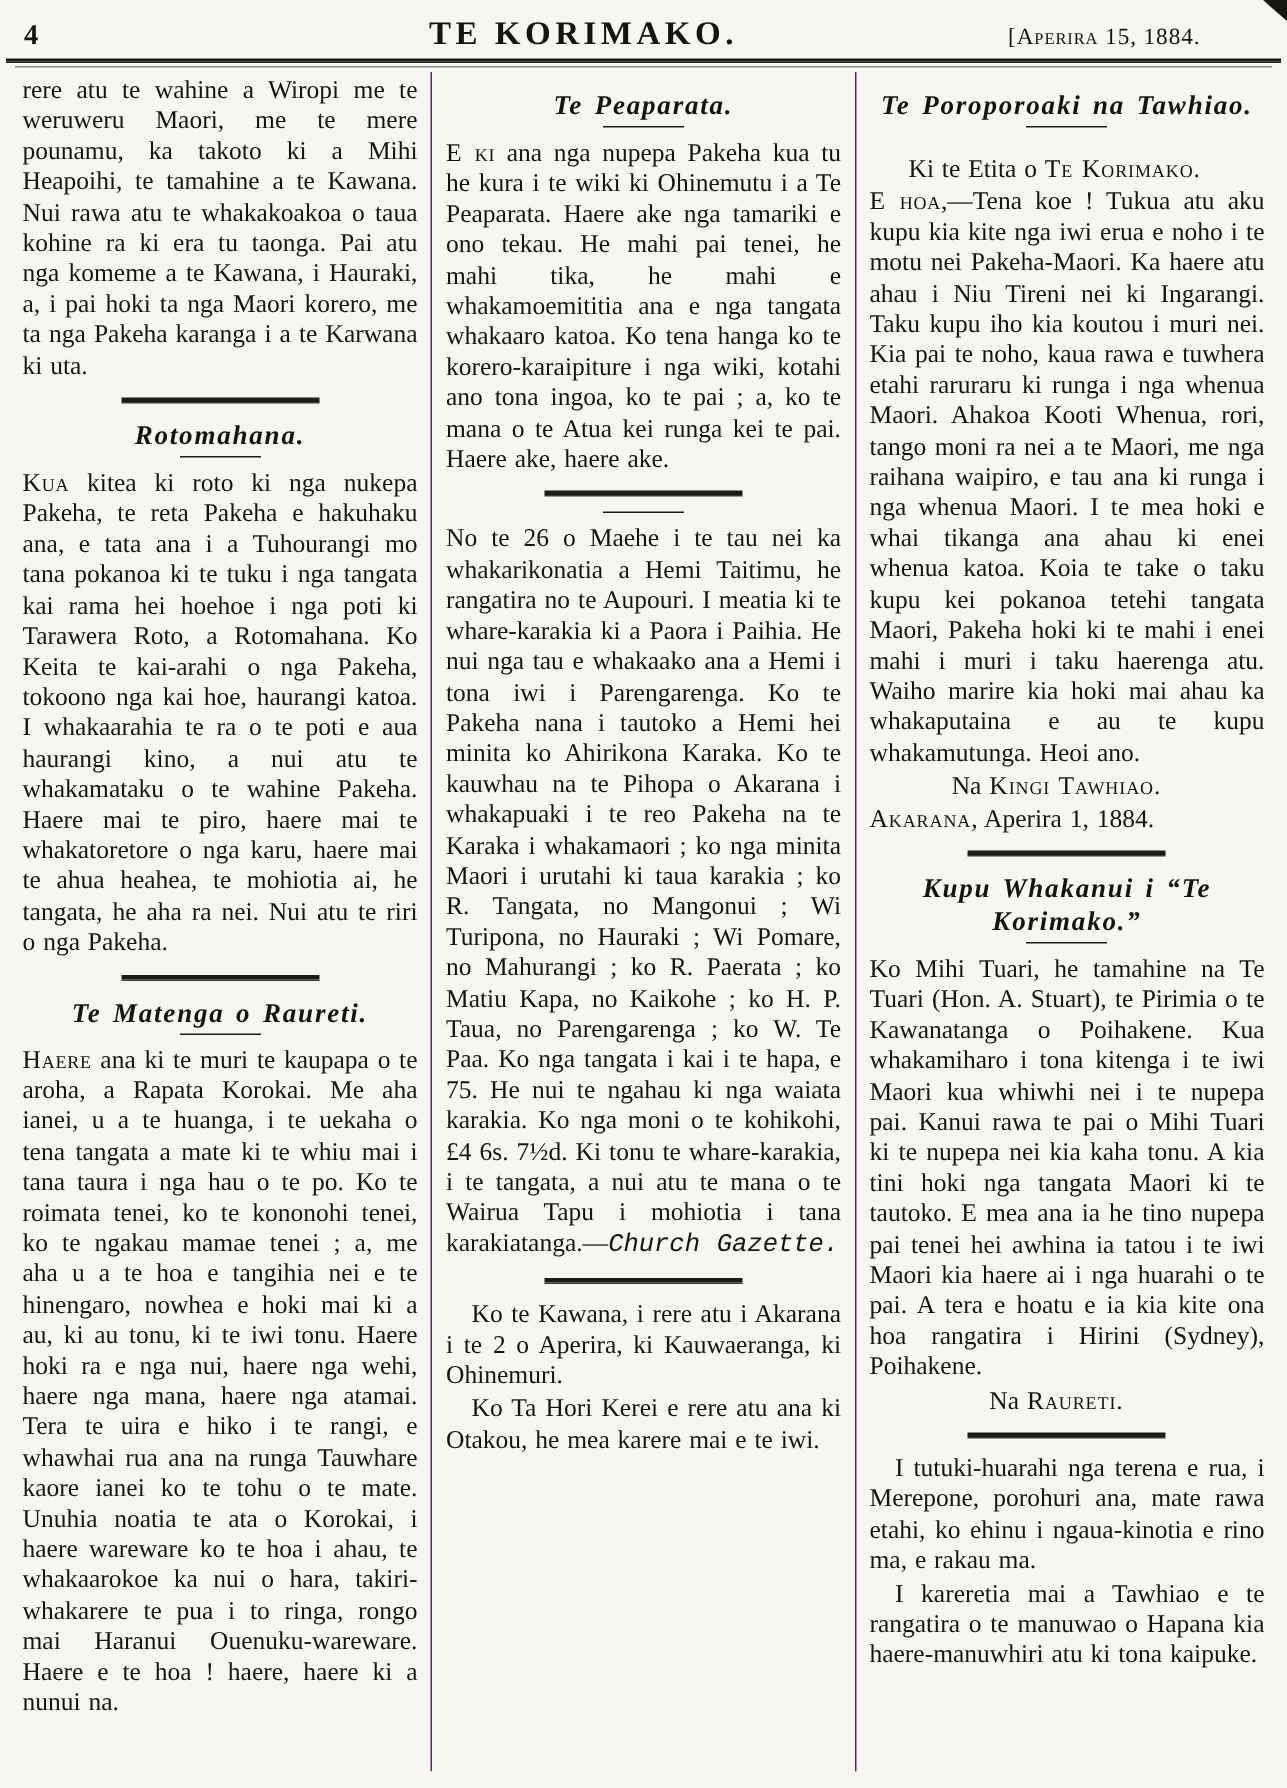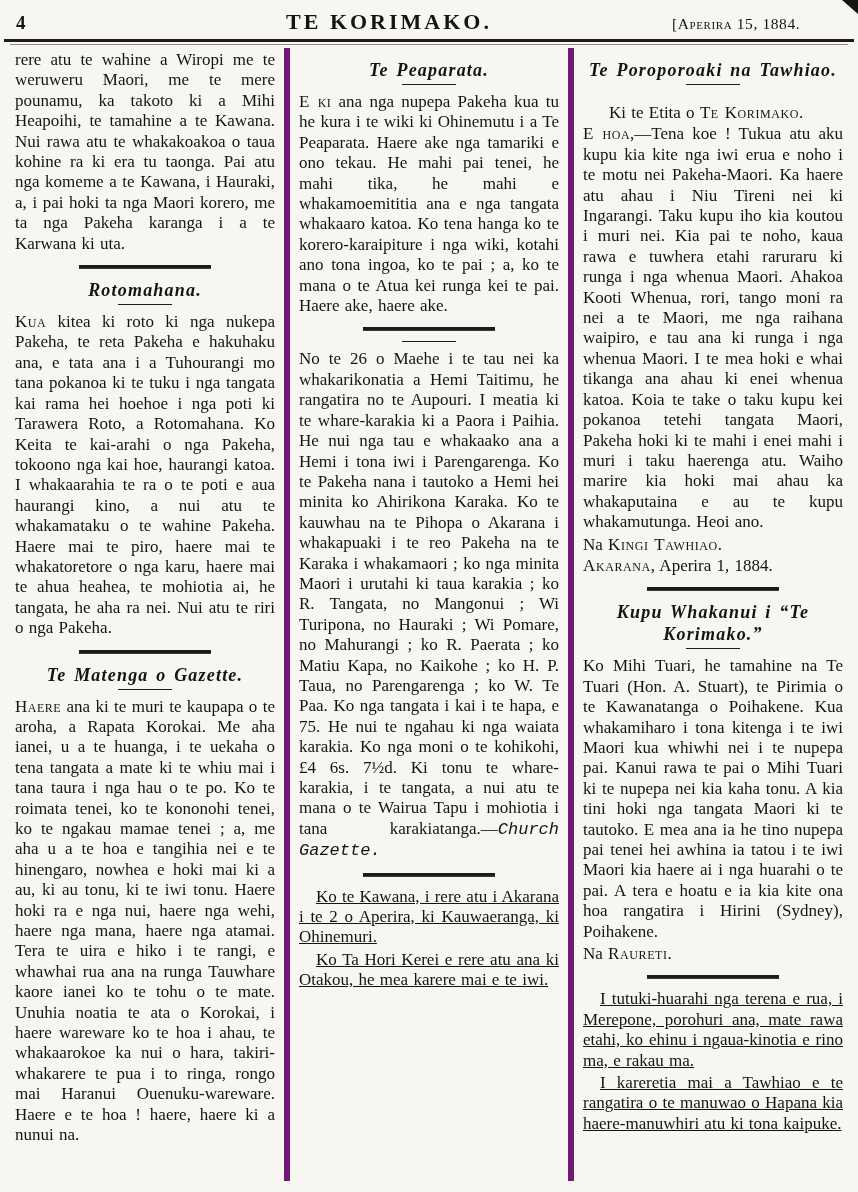--- a/index.html
+++ b/index.html
@@ -41,31 +41,31 @@
     display: flex;
     padding: 3px 6px 0 6px;
     height: 1136px;
     overflow: hidden;
   }
   .col {
     flex: 1 1 0;
     padding: 2px 9px 0 9px;
     overflow: hidden;
   }
-  .col + .col { border-left: 6px solid #701a75; }
+  .col + .col { border-left: 1px solid #701a75; }
 
   
   .para {
     margin: 0 0 2px 0;
     font-size: 17px;
     line-height: 20.4px;
     text-align: justify;
     word-spacing: 1px;
   }
-  .para.indent { text-indent: 17px; text-decoration: underline; }
+  .para.indent { text-indent: 17px; }
   .lead { font-variant: small-caps; letter-spacing: 0.5px; margin-top: 28px; }
   .italic { font-style: italic; font-family: Liberation Mono, monospace; }
 
   .heading {
     font-weight: bold; font-style: italic;
     text-align: center;
     font-size: 18px; line-height: 22px;
     letter-spacing: 1.2px; word-spacing: 2px;
     margin: 9px 6px 0 6px;
   }
@@ -75,21 +75,21 @@
   }
 
   .section-divider {
     width: 132px; margin: 11px auto 10px auto;
     height: 2px;
     border-top: 3px solid #1c1b18;
     border-bottom: 1px solid #3b3a35;
   }
 
   .addressee { text-indent: 26px; margin: 18px 0 1px 0; }
-  .signature { text-align: left; padding-right: 14px; margin: 1px 0 1px 0; }
+  .signature { text-align: center; padding-right: 14px; margin: 1px 0 1px 0; }
   .dateline { text-indent: 0; margin: 0 0 2px 0; }
 
   
   .corner-artifact {
     position: absolute; top: 0; right: 0;
     width: 16px; height: 14px;
     background: #161410;
     clip-path: polygon(100% 0, 0 0, 100% 100%);
   }
 </style>
@@ -110,21 +110,21 @@
 
   <div class="content">
 
     <div class="col">
       <p class="para">rere atu te wahine a Wiropi me te weruweru Maori, me te mere pounamu, ka takoto ki a Mihi Heapoihi, te tamahine a te Kawana. Nui rawa atu te whakakoakoa o taua kohine ra ki era tu taonga. Pai atu nga komeme a te Kawana, i Hauraki, a, i pai hoki ta nga Maori korero, me ta nga Pakeha karanga i a te Karwana ki uta.</p>
       <div class="section-divider"></div>
       <h3 class="heading">Rotomahana.</h3>
       <div class="heading-rule"></div>
       <p class="para"><span class="lead">Kua</span><span> kitea ki roto ki nga nukepa Pakeha, te reta Pakeha e hakuhaku ana, e tata ana i a Tuhourangi mo tana pokanoa ki te tuku i nga tangata kai rama hei hoehoe i nga poti ki Tarawera Roto, a Rotomahana. Ko Keita te kai-arahi o nga Pakeha, tokoono nga kai hoe, haurangi katoa. I whakaarahia te ra o te poti e aua haurangi kino, a nui atu te whakamataku o te wahine Pakeha. Haere mai te piro, haere mai te whakatoretore o nga karu, haere mai te ahua heahea, te mohiotia ai, he tangata, he aha ra nei. Nui atu te riri o nga Pakeha.</span></p>
       <div class="section-divider"></div>
-      <h3 class="heading">Te Matenga o Gazette.</h3>
+      <h3 class="heading">Te Matenga o Raureti.</h3>
       <div class="heading-rule"></div>
       <p class="para"><span class="lead">Haere</span><span> ana ki te muri te kaupapa o te aroha, a Rapata Korokai. Me aha ianei, u a te huanga, i te uekaha o tena tangata a mate ki te whiu mai i tana taura i nga hau o te po. Ko te roimata tenei, ko te kononohi tenei, ko te ngakau mamae tenei ; a, me aha u a te hoa e tangihia nei e te hinengaro, nowhea e hoki mai ki a au, ki au tonu, ki te iwi tonu. Haere hoki ra e nga nui, haere nga wehi, haere nga mana, haere nga atamai. Tera te uira e hiko i te rangi, e whawhai rua ana na runga Tauwhare kaore ianei ko te tohu o te mate. Unuhia noatia te ata o Korokai, i haere wareware ko te hoa i ahau, te whakaarokoe ka nui o hara, takiri-whakarere te pua i to ringa, rongo mai Haranui Ouenuku-wareware. Haere e te hoa ! haere, haere ki a nunui na.</span></p>
     </div>
 
     <div class="col">
       <h3 class="heading">Te Peaparata.</h3>
       <div class="heading-rule"></div>
       <p class="para"><span class="lead">E ki</span><span> ana nga nupepa Pakeha kua tu he kura i te wiki ki Ohinemutu i a Te Peaparata. Haere ake nga tamariki e ono tekau. He mahi pai tenei, he mahi tika, he mahi e whakamoemititia ana e nga tangata whakaaro katoa. Ko tena hanga ko te korero-karaipiture i nga wiki, kotahi ano tona ingoa, ko te pai ; a, ko te mana o te Atua kei runga kei te pai. Haere ake, haere ake.</span></p>
       <div class="section-divider"></div>
       <div class="heading-rule"></div>

